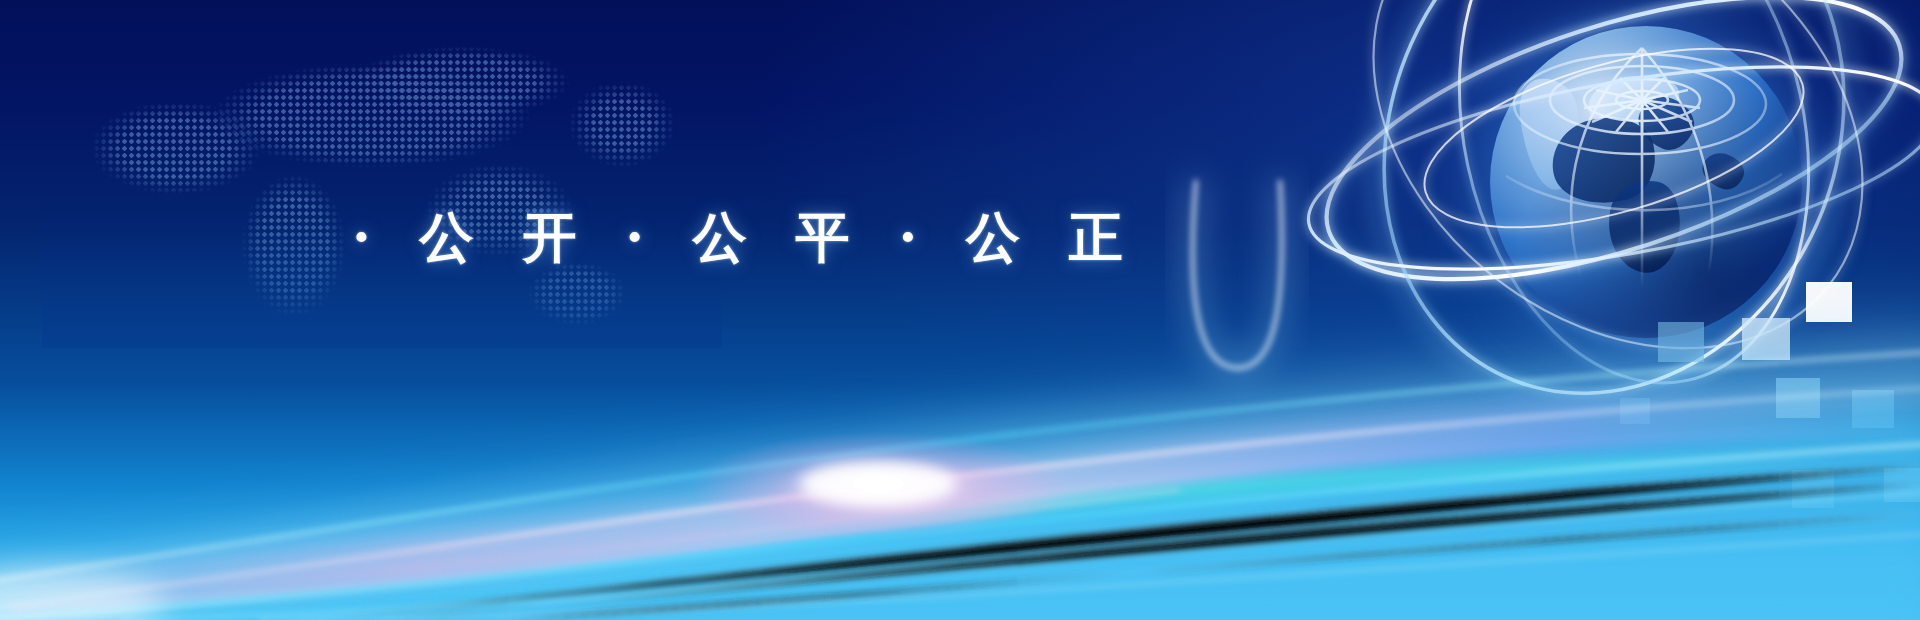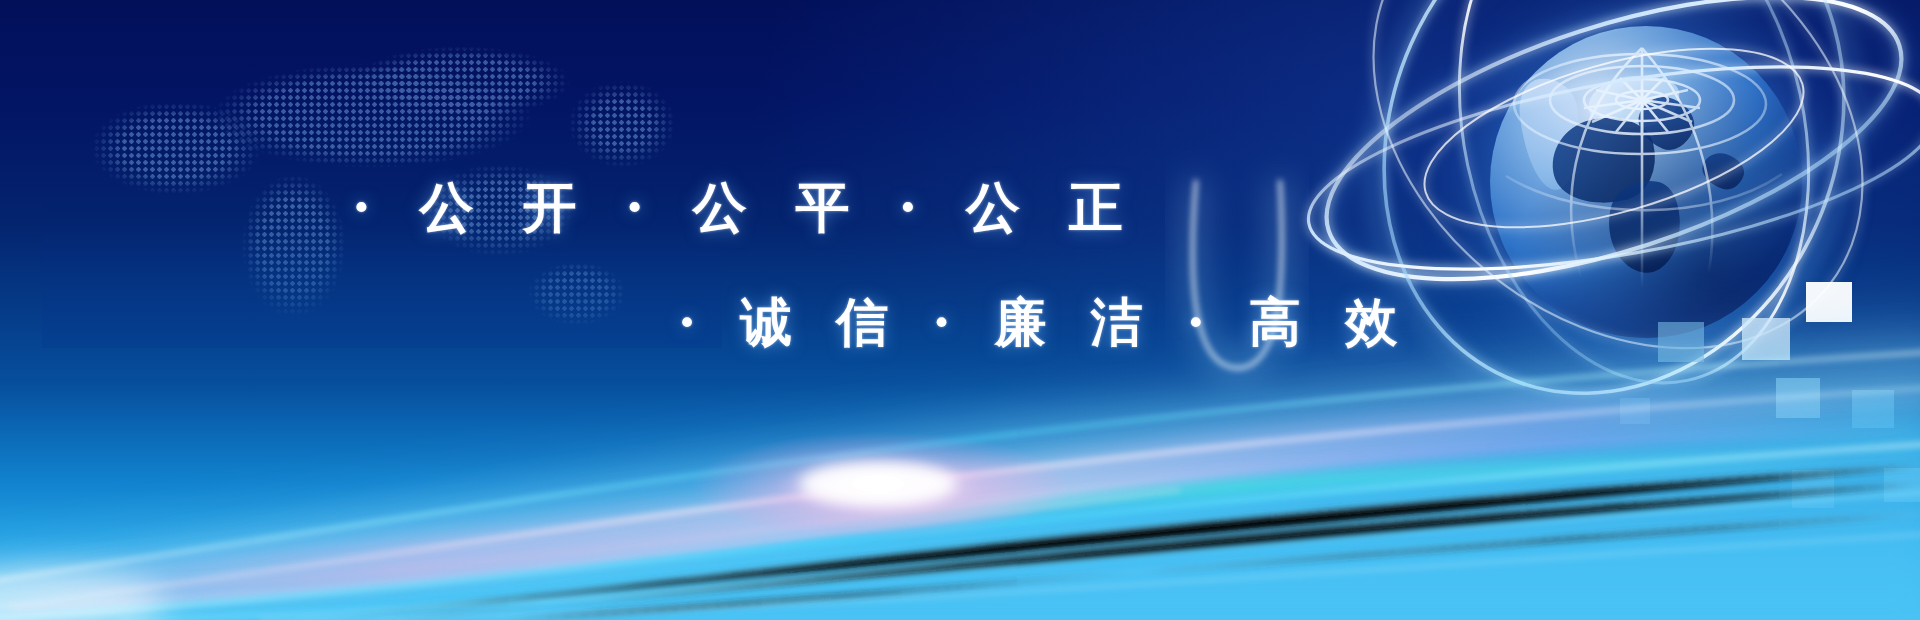--- a/index.html
+++ b/index.html
@@ -144,20 +144,21 @@
     pointer-events:none;
   }
   .line {
     position:absolute;
     color:#ffffff;
     font-family:"DejaVu Serif", "Liberation Serif", serif;
     font-weight:700;
     white-space:nowrap;
     text-shadow:0 0 16px rgba(120,190,255,0.55), 0 0 3px rgba(255,255,255,0.55);
     pointer-events:auto;
+    margin-top:30px;
   }
   .line-1 { left:352px; top:172px; font-size:54px; letter-spacing:15px; }
   .line-2 { left:678px; top:288px; font-size:52px; letter-spacing:13px; }
 </style>
 </head>
 <body>
 
 <div id="banner">
 
   <div class="dotmap">
@@ -375,16 +376,15 @@
         <path d="M500,330 C 860,312 1300,262 1920,224"></path>
       </g>
 
       <path d="M1196,-110 C 1186,10 1198,78 1238,78 C 1278,78 1286,4 1280,-110" fill="none" stroke="#ffffff" stroke-opacity=".92" stroke-width="3.4" filter="url(#blur3)"></path>
       <path d="M1196,-110 C 1186,10 1198,78 1238,78 C 1278,78 1286,4 1280,-110" fill="none" stroke="#9fdcff" stroke-opacity=".45" stroke-width="12" filter="url(#blur16)"></path>
     </svg>
   </div>
 
   <div class="slogan">
     <div class="line line-1">· 公 开 · 公 平 · 公 正</div>
-    <div class="line line-2">· 诚 信 · 廉 洁 · 高 效</div>
   </div>
 
 </div>
 
 </body></html>

